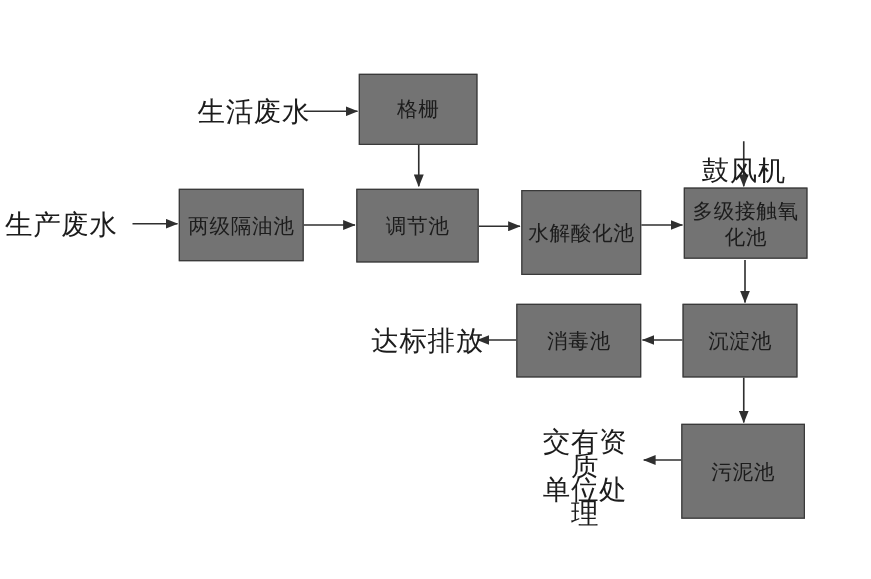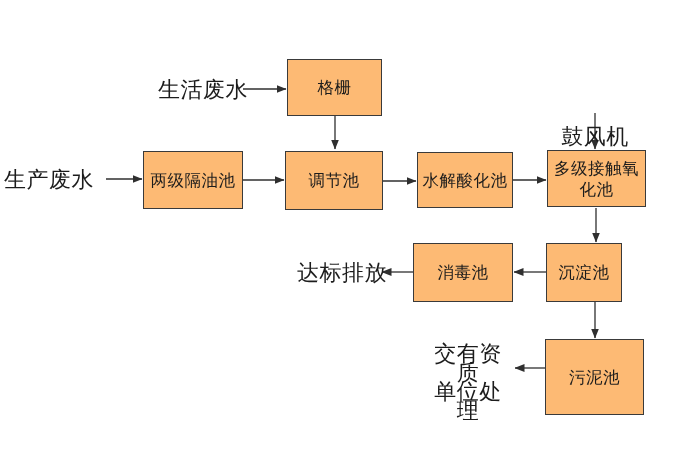--- a/index.html
+++ b/index.html
@@ -24,21 +24,21 @@
     height: 463px;
   }
   .connectors line {
     stroke: #2f2f2f;
     stroke-width: 1.3;
   }
   .node {
     position: absolute;
     box-sizing: border-box;
     border: 1.4px solid #3a3a3a;
-    background: #fdba74;
+    background: #737373;
     display: flex;
     align-items: center;
     justify-content: center;
     text-align: center;
     font-size: 16.5px;
     line-height: 21px;
     letter-spacing: 0.5px;
     padding: 0 3px;
   }
   .free-label {
@@ -75,23 +75,23 @@
     <line x1="596" y1="208" x2="596" y2="242" marker-end="url(#arr)"></line>
     <line x1="546" y1="272" x2="514" y2="272" marker-end="url(#arr)"></line>
     <line x1="413" y1="272" x2="382" y2="272" marker-end="url(#arr)"></line>
     <line x1="595" y1="302" x2="595" y2="338" marker-end="url(#arr)"></line>
     <line x1="545" y1="368" x2="515" y2="368" marker-end="url(#arr)"></line>
   </svg>
 
   <div class="node" style="left:287px; top:59px;  width:95px;  height:57px;">格栅</div>
   <div class="node" style="left:143px; top:151px; width:100px; height:58px;">两级隔油池</div>
   <div class="node" style="left:285px; top:151px; width:98px;  height:59px;">调节池</div>
-  <div class="node" style="left:417px; top:152px; width:96px;  height:56px;">水解酸化池</div>
+  <div class="node" style="left:417px; top:152px; width:96px;  height:68px;">水解酸化池</div>
   <div class="node" style="left:547px; top:150px; width:99px;  height:57px;">多级接触氧化池</div>
-  <div class="node" style="left:546px; top:243px; width:76px;  height:59px;">沉淀池</div>
+  <div class="node" style="left:546px; top:243px; width:92px;  height:59px;">沉淀池</div>
   <div class="node" style="left:413px; top:243px; width:100px; height:59px;">消毒池</div>
   <div class="node" style="left:545px; top:339px; width:99px;  height:76px;">污泥池</div>
 
   <div class="free-label" style="left:158px; top:80px;  width:76px;">生活废水</div>
   <div class="free-label" style="left:4px;  top:170px; width:76px;">生产废水</div>
   <div class="free-label" style="left:557px; top:79px;  width:76px;margin-top:48px;">鼓风机</div>
   <div class="free-label" style="left:297px; top:263px; width:76px;">达标排放</div>
 
   <div class="free-label two-line" style="left:429px; top:344px; width:78px;">
     <div>交有资质</div>

